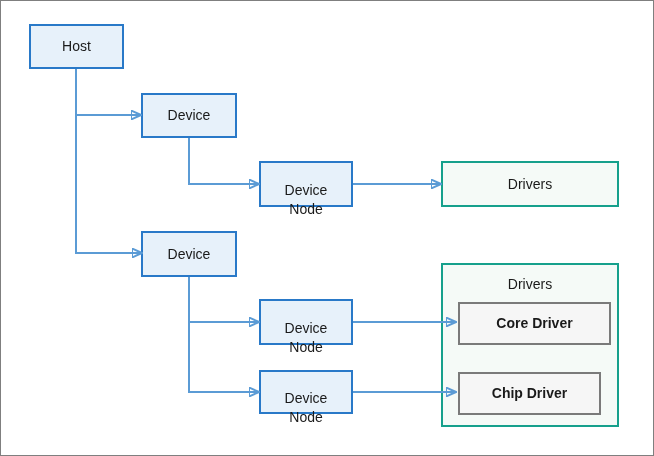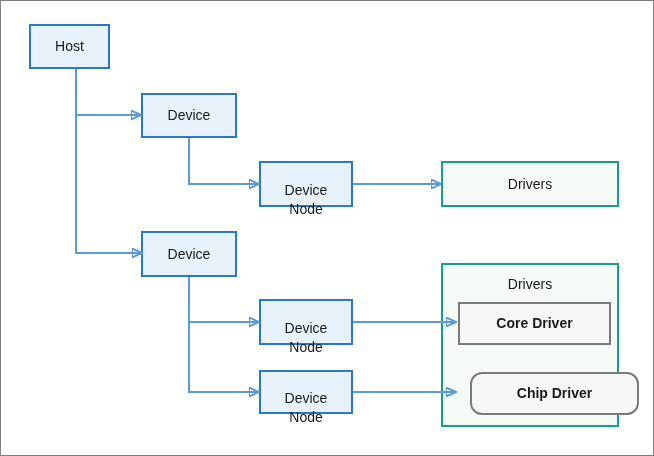--- a/index.html
+++ b/index.html
@@ -31,40 +31,40 @@
   .teal-node {
     background: #F5FAF7;
     border: 2px solid #16A08C;
   }
   .gray-node {
     background: #F6F6F6;
     border: 2px solid #7A7A7A;
     font-weight: bold;
   }
   .wrap-label { display: block; max-width: 62px; margin-top: 31px; }
-  #host        { left: 28px;  top: 23px;  width: 81px;  height: 45px; }
+  #host        { left: 28px;  top: 23px;  width: 95px;  height: 45px; }
   #device1     { left: 140px; top: 92px;  width: 96px;  height: 45px; }
   #devnode1    { left: 258px; top: 160px; width: 94px;  height: 46px; }
   #drivers1    { left: 440px; top: 160px; width: 178px; height: 46px; }
   #device2     { left: 140px; top: 230px; width: 96px;  height: 46px; }
   #devnode2    { left: 258px; top: 298px; width: 94px;  height: 46px; }
   #devnode3    { left: 258px; top: 369px; width: 94px;  height: 44px; }
   #drivers-group {
     left: 440px; top: 262px; width: 178px; height: 164px;
     display: block;
   }
   .group-title {
     display: block;
     text-align: center;
     font-size: 14px;
     line-height: 18px;
     padding-top: 10px;
   }
   #core-driver { left: 15px; top: 37px;  width: 153px; height: 43px; }
-  #chip-driver { left: 27px; top: 107px; width: 169px; height: 43px; border-radius: 12px; }
+  #chip-driver { left: 15px; top: 107px; width: 143px; height: 43px; }
   #connector-layer {
     position: absolute;
     left: 0; top: 0;
     width: 654px; height: 456px;
     pointer-events: none;
   }
   #connector-layer path {
     stroke: #5B9BD5;
     stroke-width: 2;
     fill: none;

